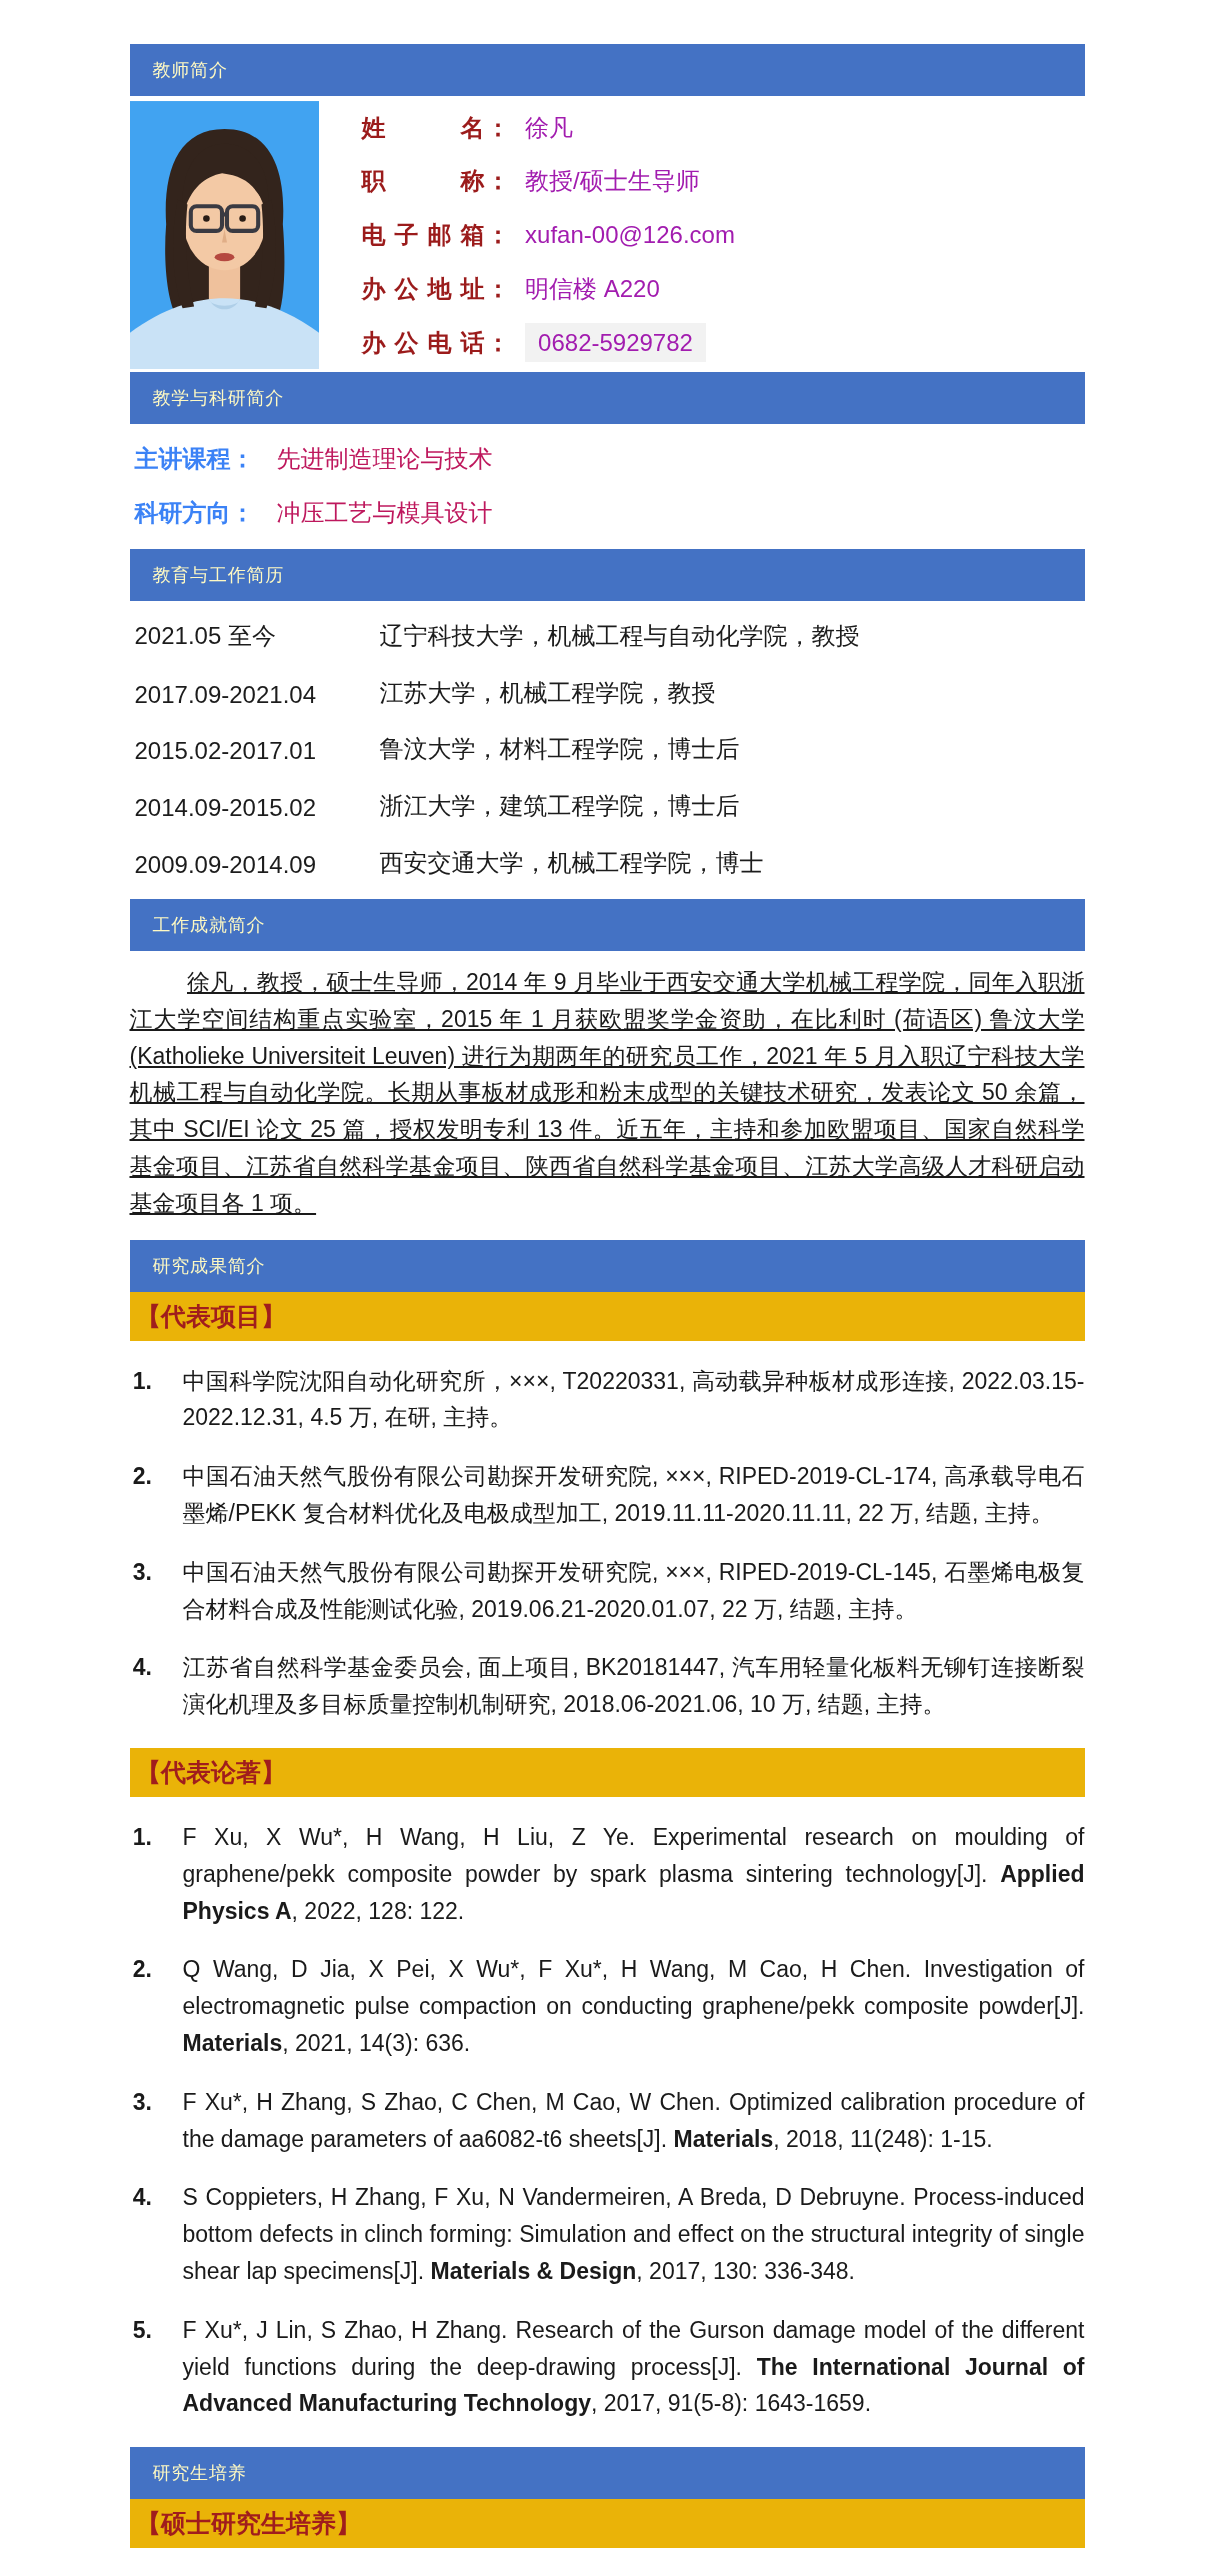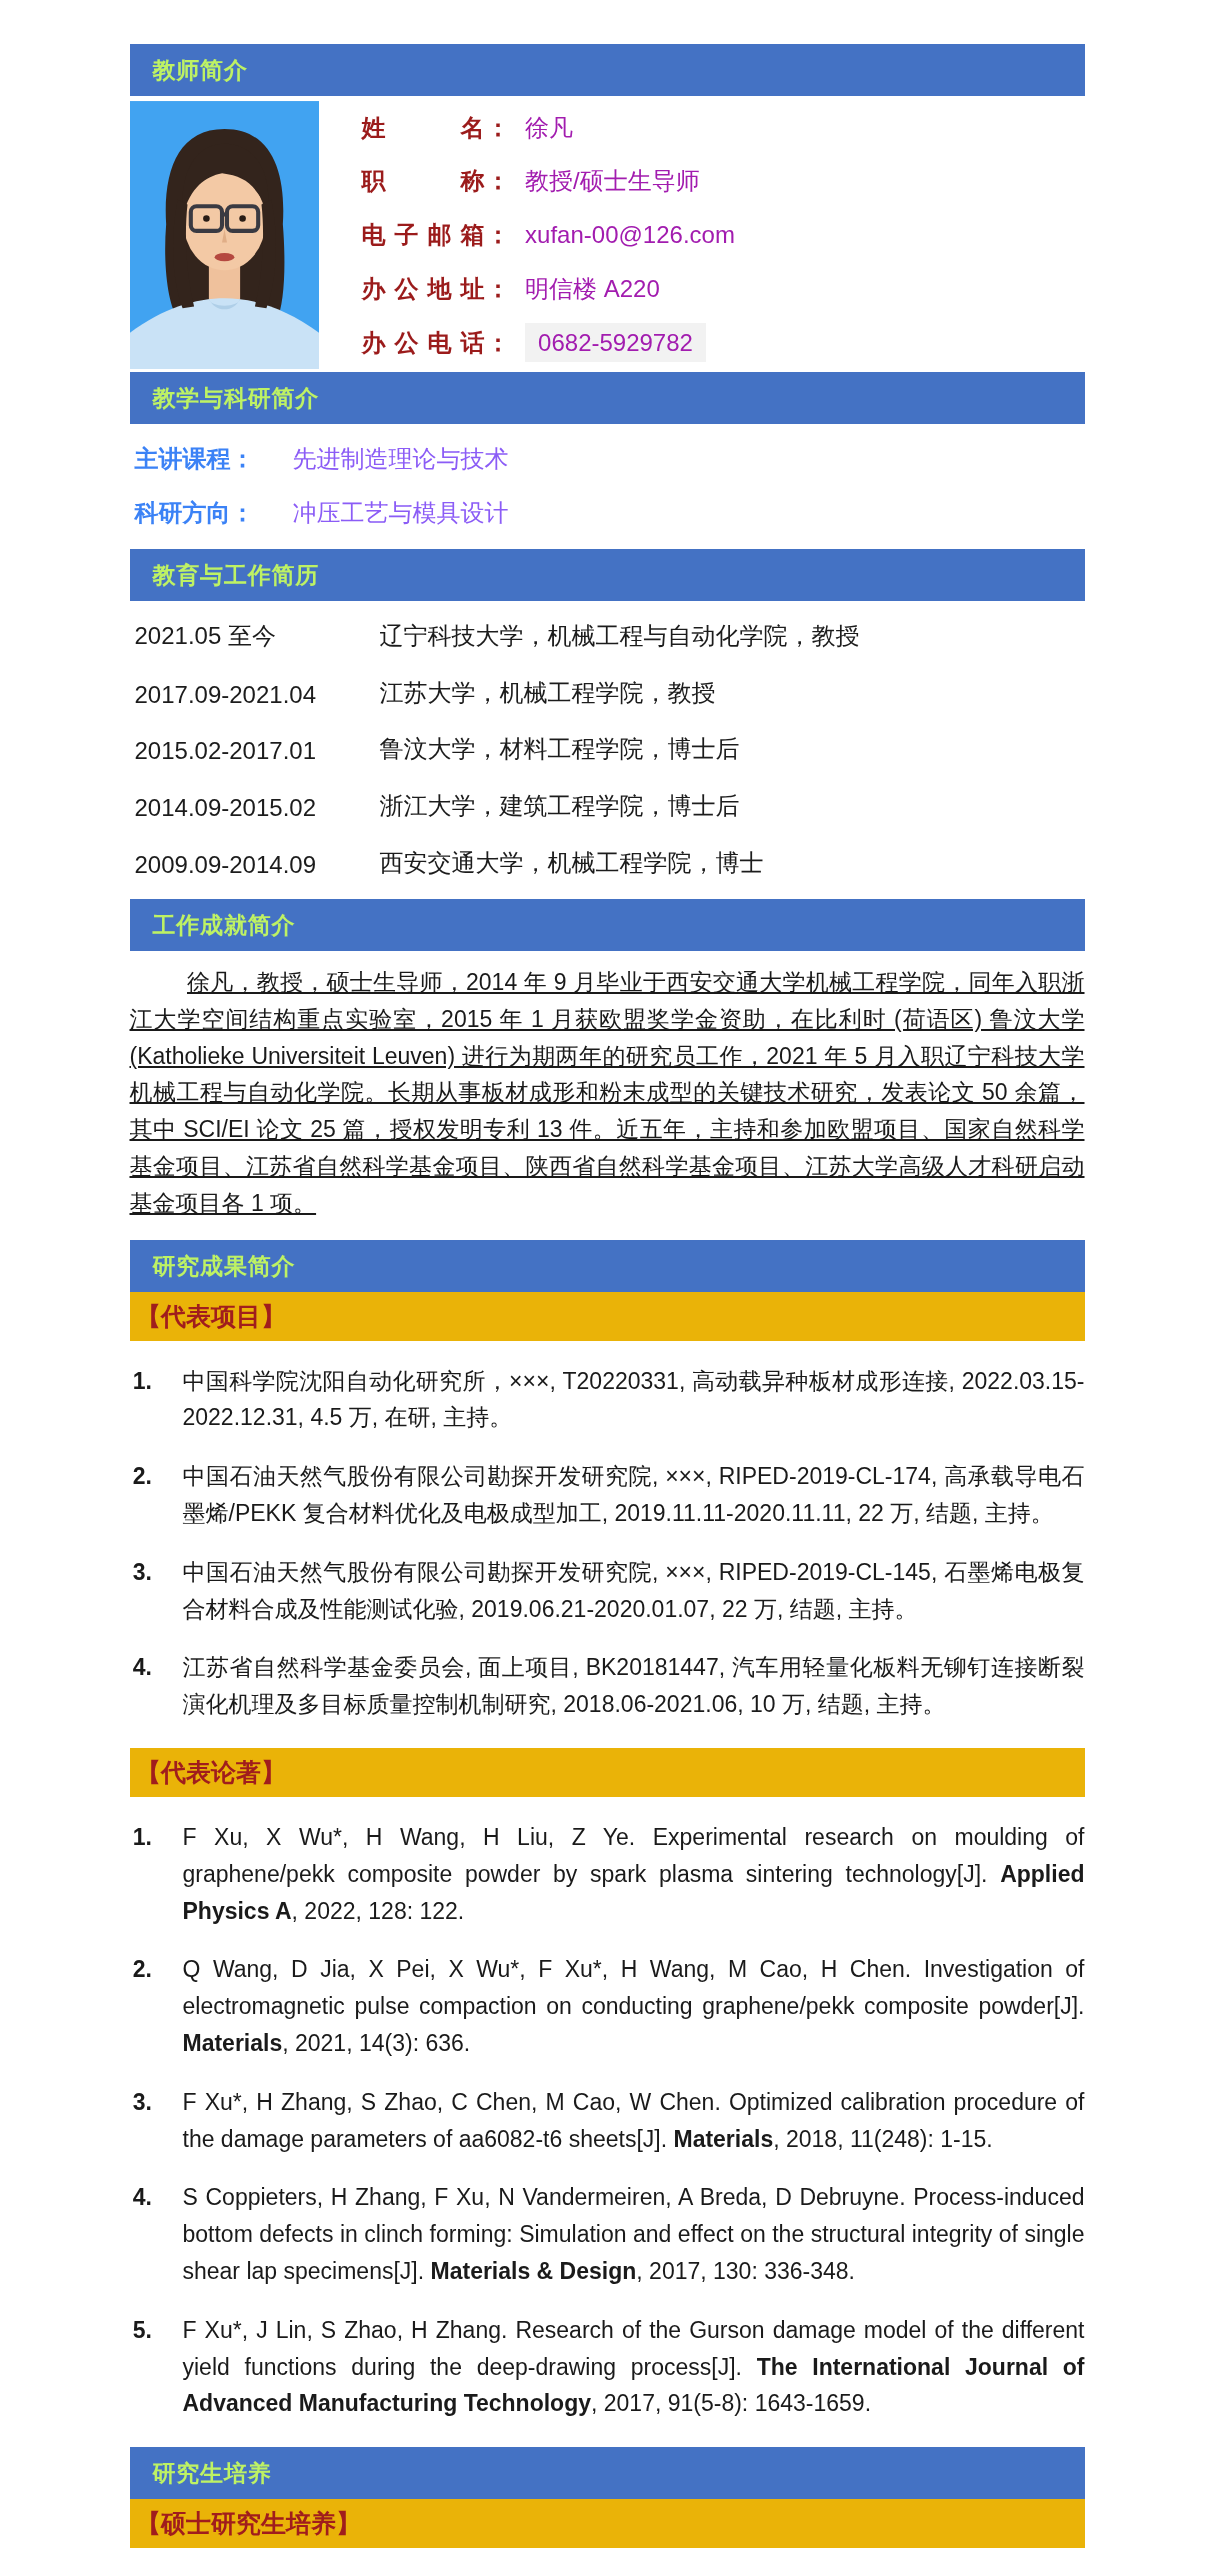--- a/index.html
+++ b/index.html
@@ -6,43 +6,43 @@
   body{
     width:1214px;height:2576px;overflow:hidden;
     font-family:"Liberation Sans","DejaVu Sans",sans-serif;
     color:#1c1c1c;
     -webkit-font-smoothing:antialiased;
   }
   .page{width:955px;margin:0 auto;padding-top:44px;}
 
   
   .bar{
-    background:#4472C4;color:#bef264;font-weight:bold;
-    font-size:23px;height:52px;line-height:52px;
+    background:#4472C4;color:#fef9c3;font-weight:normal;
+    font-size:18px;height:52px;line-height:52px;
     padding-left:23px;letter-spacing:0.8px;
   }
 
   
   .profile{display:flex;margin:5px 0 3.3px;}
   .photo{width:189px;height:268px;flex:none;display:block;}
   .info{flex:1;padding-left:43px;display:flex;flex-direction:column;justify-content:space-between;padding:0 0 0 43px;}
   .info-row{display:flex;align-items:center;height:53px;font-size:24px;}
   .info-label{
     color:#9B1B1B;font-weight:bold;width:123px;display:inline-block;
     text-align:justify;text-align-last:justify;text-justify:inter-character;
   }
   .info-colon{color:#9B1B1B;font-weight:bold;margin:0 15px 0 1.6px;}
   .info-value{color:#a21caf;}
   .info-value.hl{background:#F2F2F2;padding:5.8px 13px;}
 
   
   .kv-wrap{padding:8.2px 0 10px;}
   .kv-row{padding:10.7px 0;font-size:24px;display:flex;align-items:baseline;}
   .kv-label{color:#3b82f6;font-weight:bold;padding-left:5px;}
-  .kv-value{margin-left:38px;color:#8b5cf6;}
+  .kv-value{margin-left:22px;color:#be185d;}
 
   
   .tl-wrap{padding:6.6px 0 8.2px;}
   .tl-row{display:flex;font-size:24px;padding:12.3px 0;align-items:flex-end;}
   .tl-date{width:245px;flex:none;padding-left:5px;}
   .tl-desc{flex:1;}
 
   
   .para{
     font-size:23px;line-height:1.6;text-align:justify;

